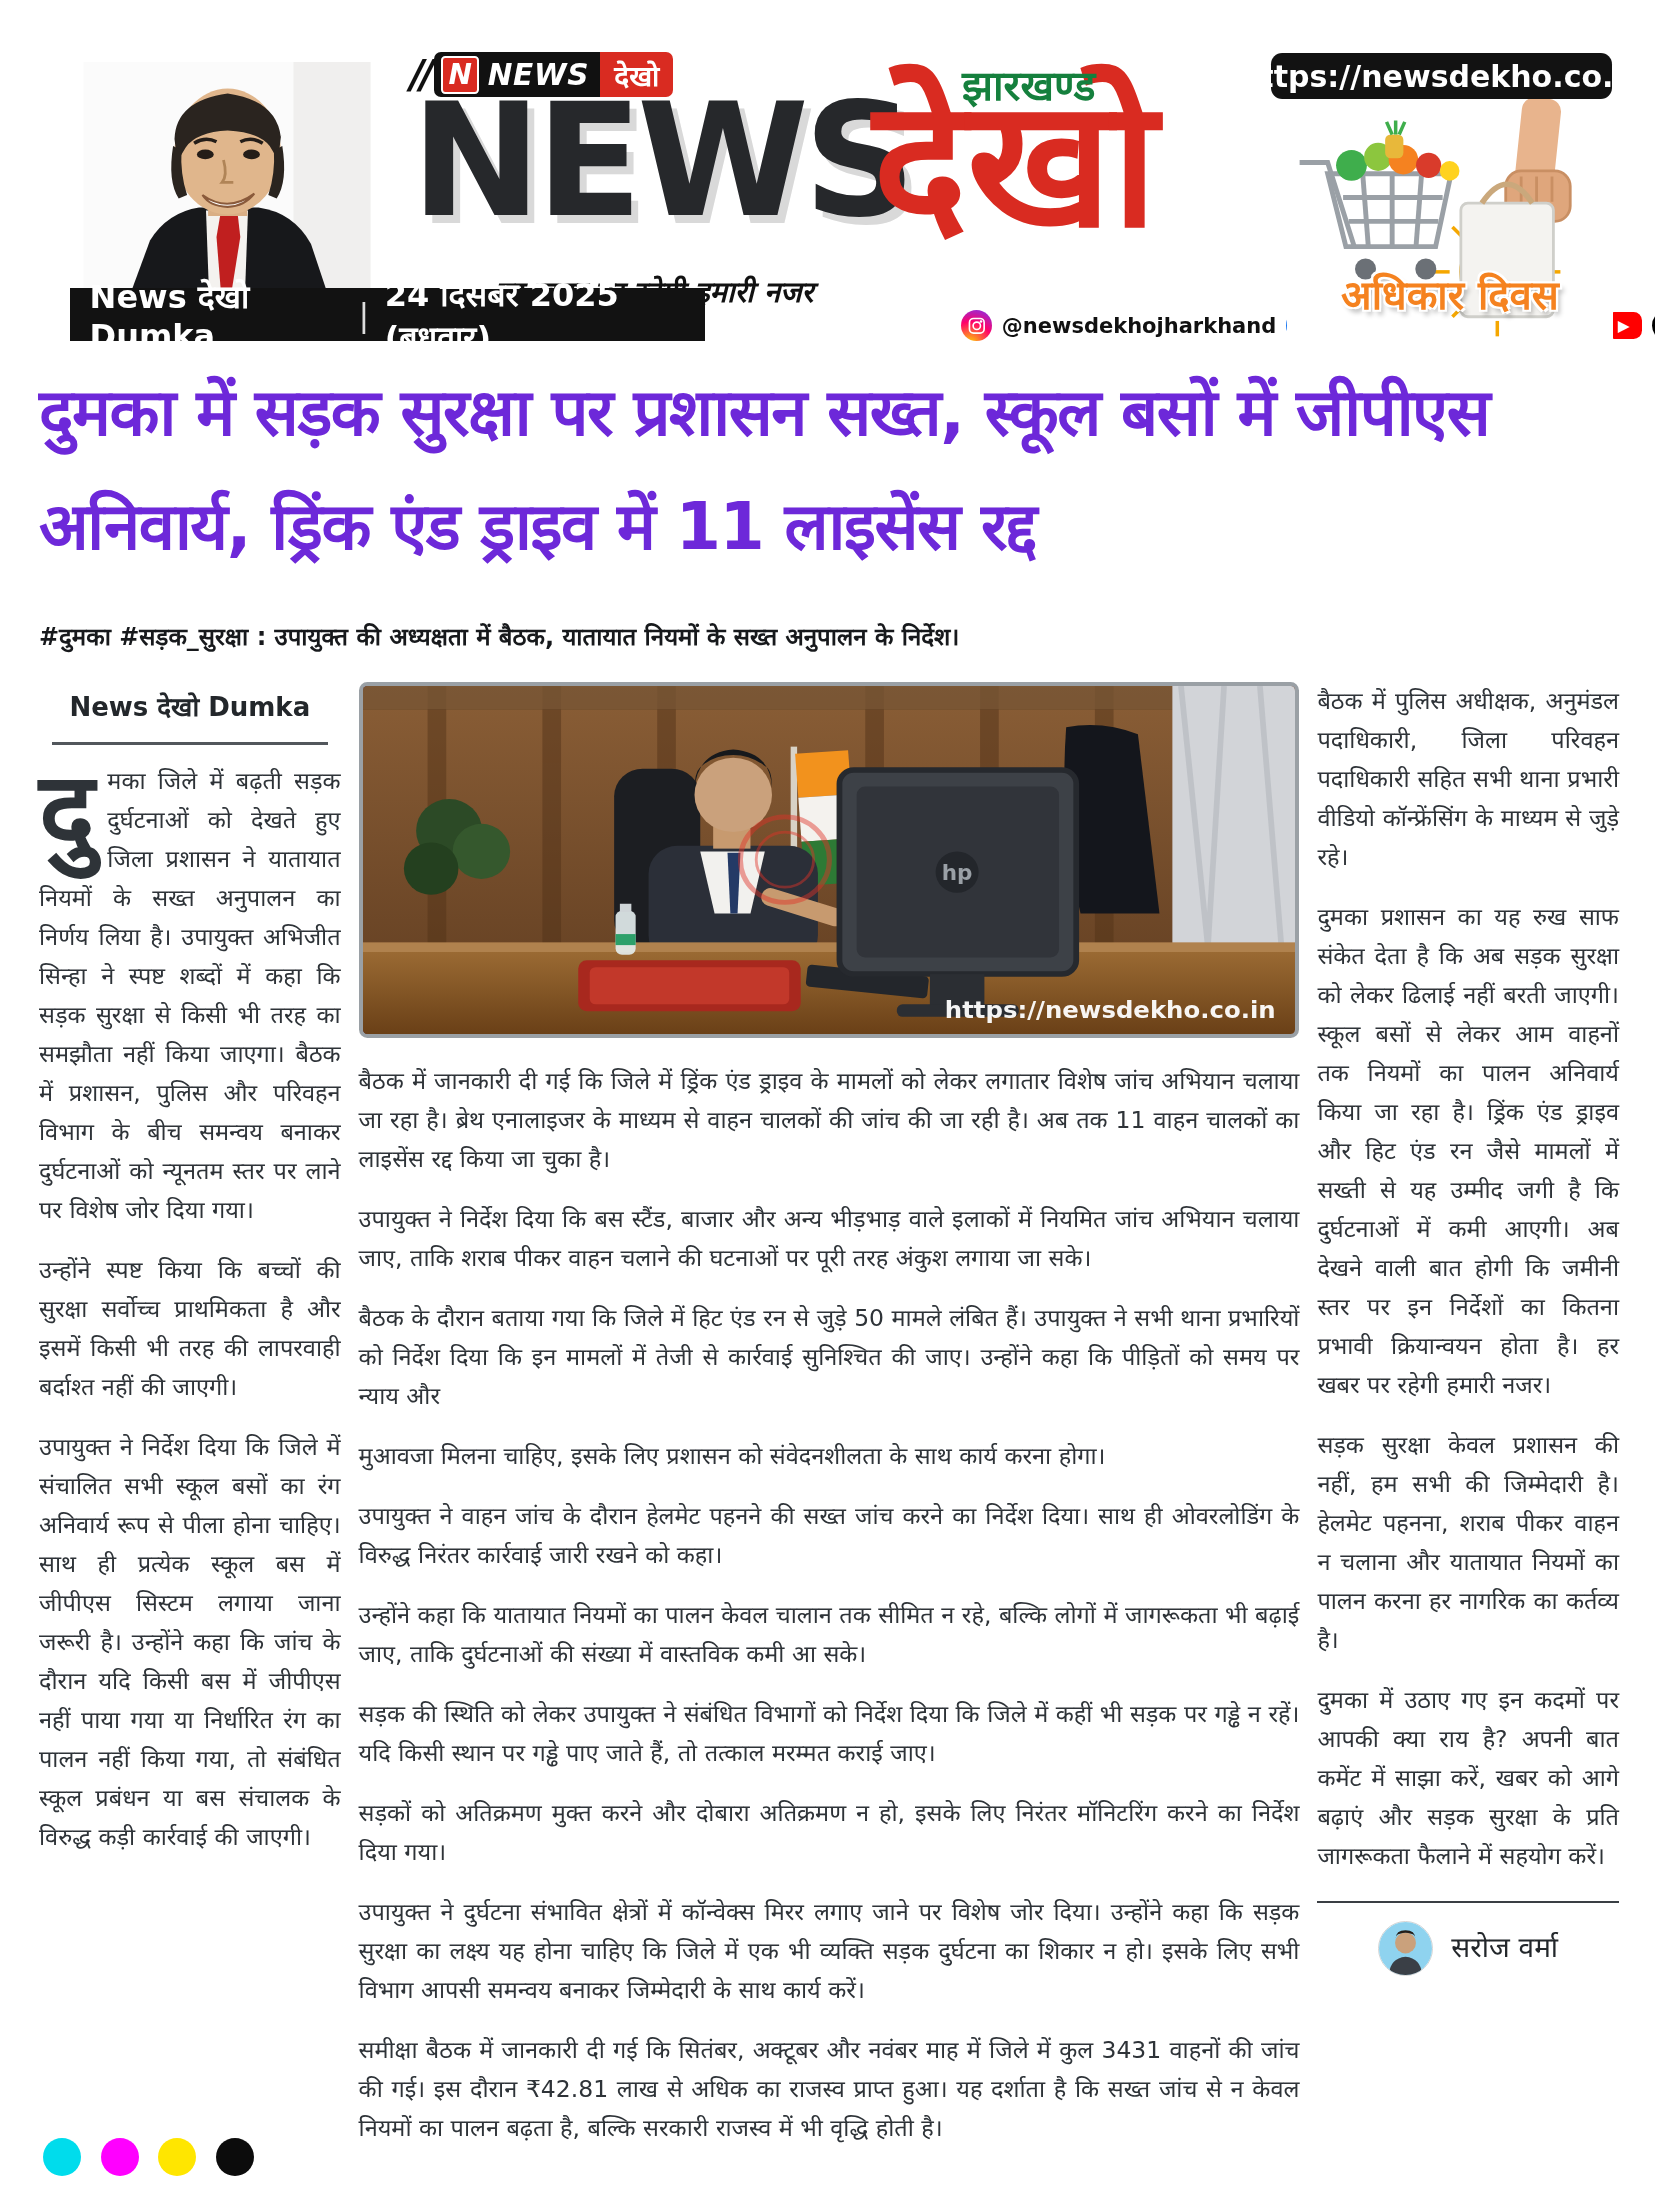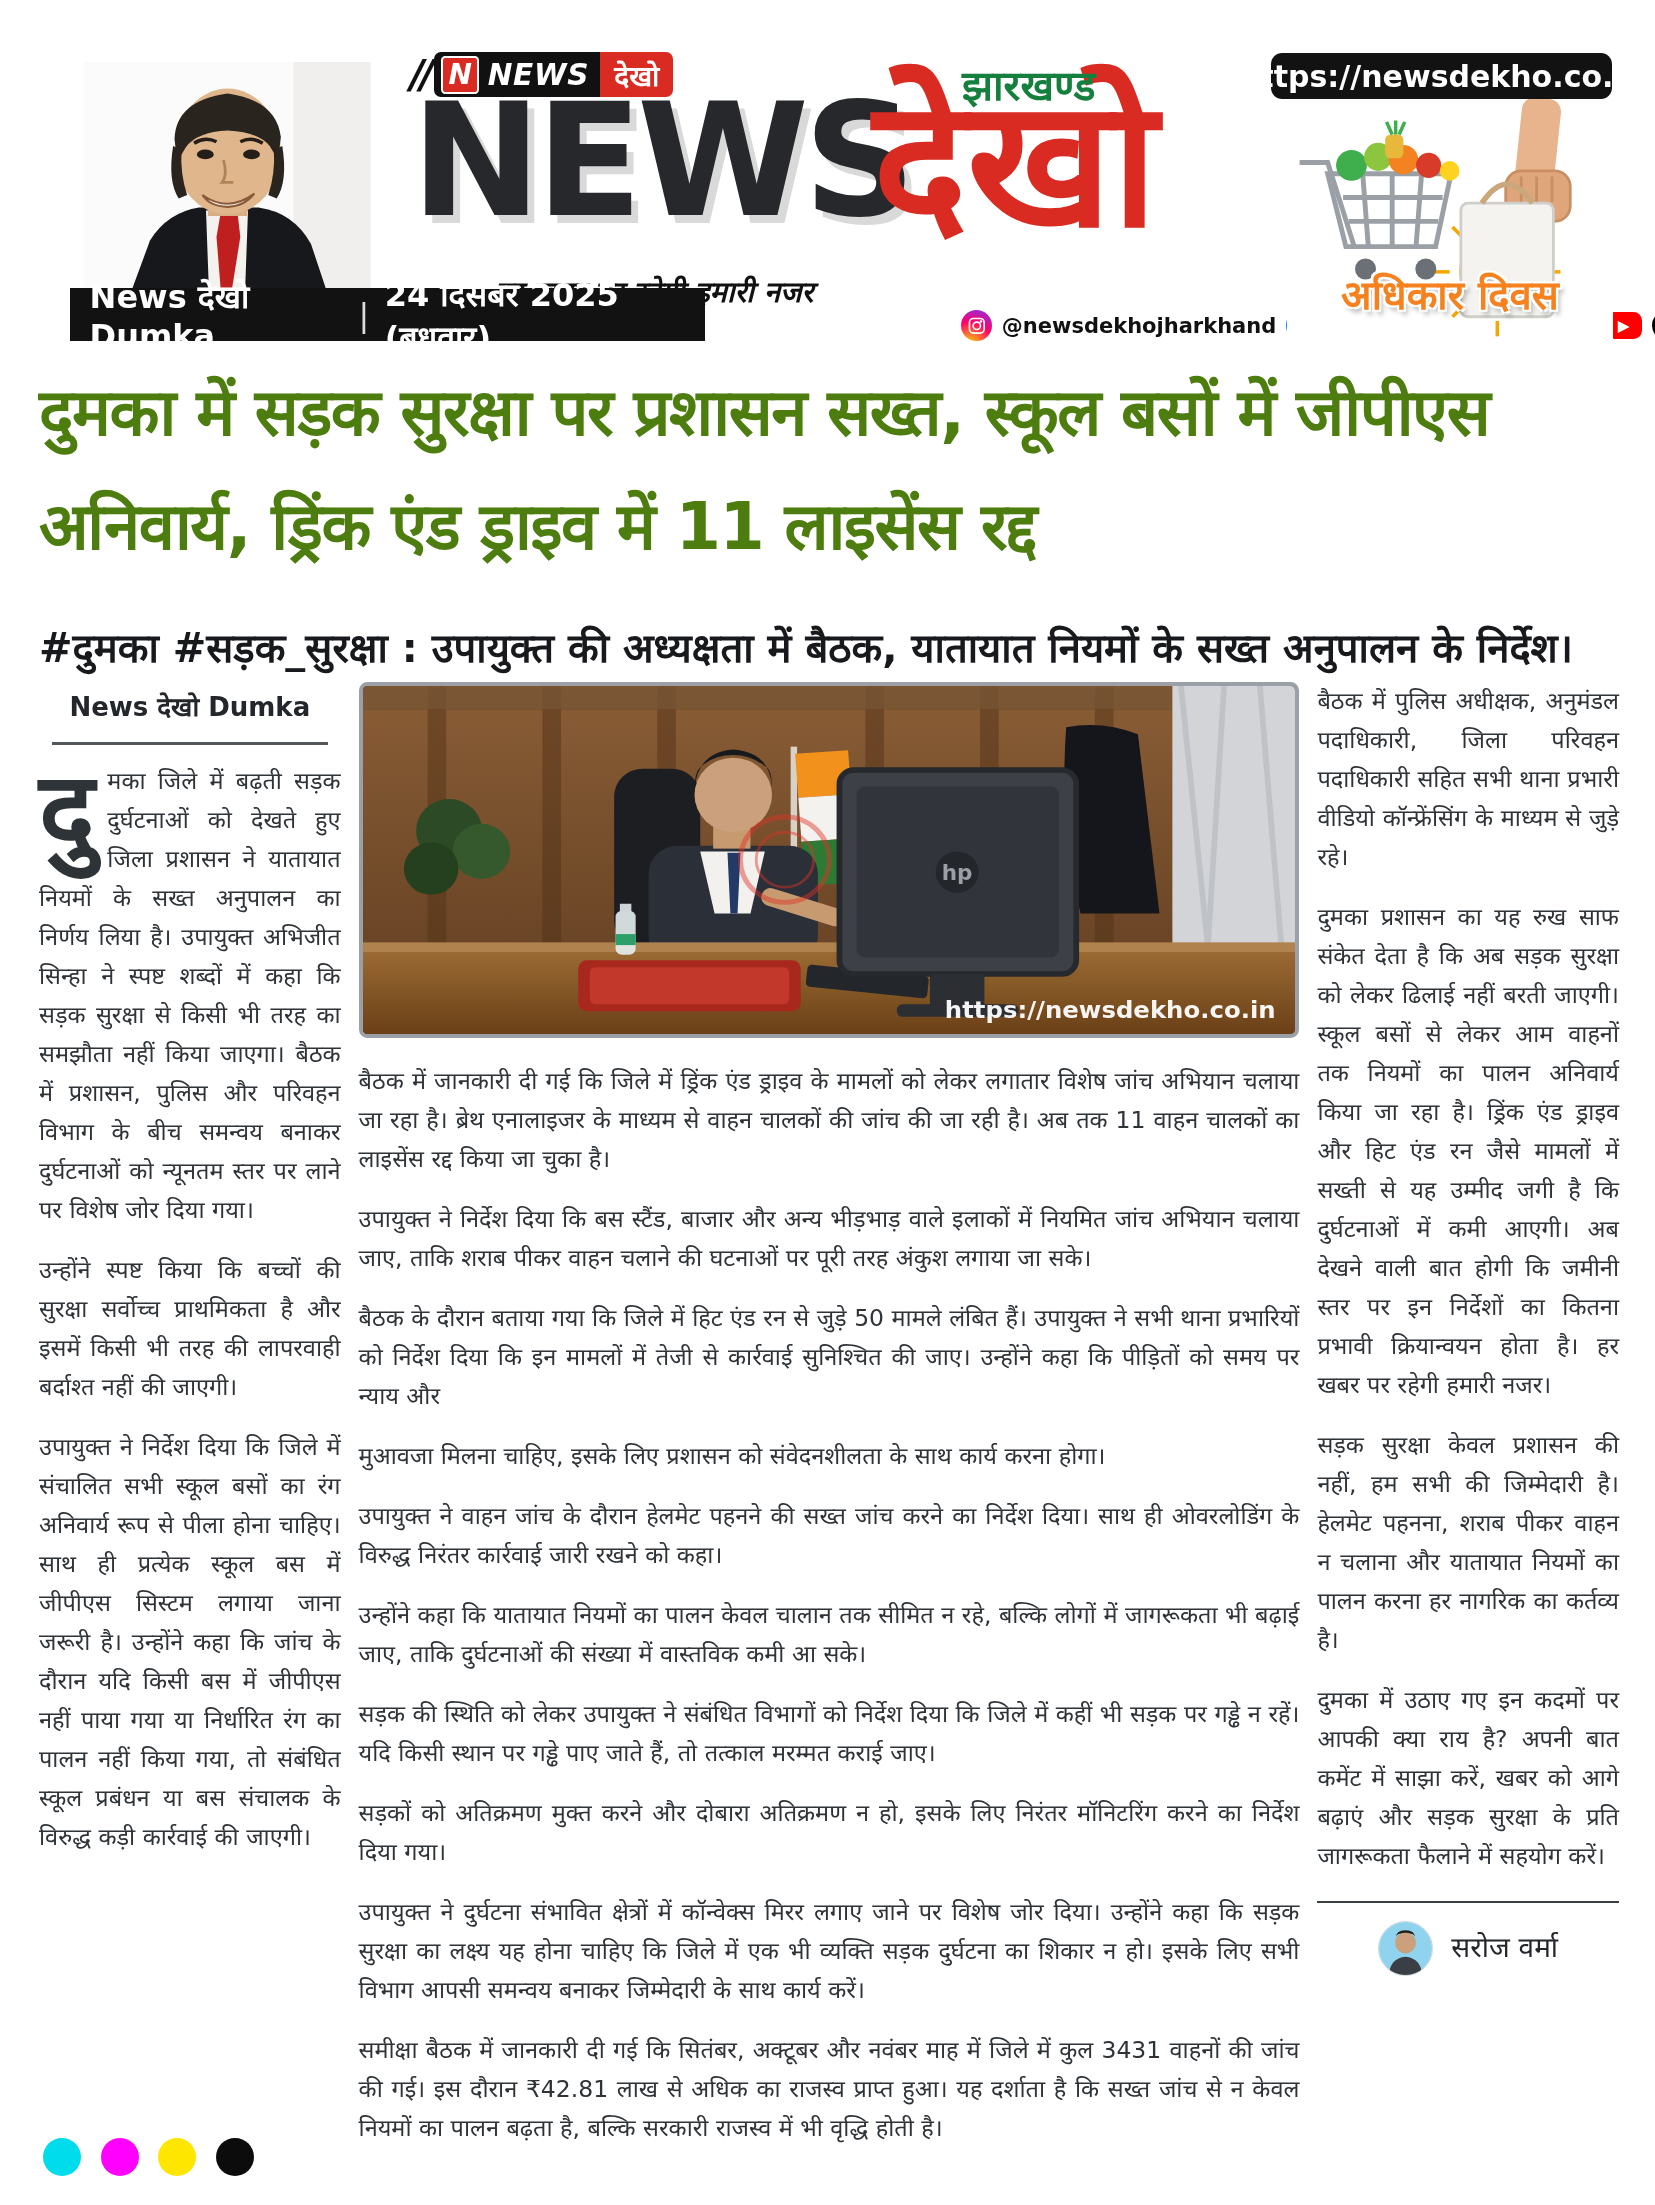--- a/index.html
+++ b/index.html
@@ -36,22 +36,22 @@
   .ic-x{background:#000;}
   .consumer{position:absolute;left:1287px;top:98px;width:326px;height:245px;z-index:3;background:#fff;}
   .consumer svg{position:absolute;inset:0;}
   .consumer .ctext{position:absolute;left:0;right:0;text-align:center;font-weight:900;color:#f5821f;
        text-shadow:2.1px 2.1px 0 #fff,-2.1px 2.1px 0 #fff,2.1px -2.1px 0 #fff,-2.1px -2.1px 0 #fff,3.5px 4.9px 5.6px rgba(0,0,0,.3);}
   .ctext.l1{top:105px;font-size:40px;}
   .ctext.l2{top:168px;font-size:40px;}
 
   
   .headline{position:absolute;left:39px;top:356px;width:1580px;font-size:65px;line-height:1.75;
-            font-weight:900;color:#4d7c0f;letter-spacing:-1.4px;}
-  .subhead{position:absolute;left:39px;top:619px;width:1580px;font-size:40px;font-weight:700;color:#17191c;}
+            font-weight:900;color:#6d28d9;letter-spacing:-1.4px;}
+  .subhead{position:absolute;left:39px;top:619px;width:1580px;font-size:24px;font-weight:700;color:#17191c;}
 
   
   .main{position:absolute;left:39px;top:682px;width:1580px;display:grid;
         grid-template-columns:repeat(5,1fr);column-gap:18px;}
   .col{font-size:23.5px;line-height:1.66;text-align:justify;color:#2e3338;}
   .col p{margin:0 0 21px 0;}
   .byline{text-align:center;font-size:26px;font-weight:600;color:#23272b;margin:4.2px 12.6px 17px 12.6px;
           padding-bottom:12.6px;border-bottom:3.5px solid #52575c;}
   .dropcap{float:left;font-size:105px;line-height:77px;font-weight:700;margin:11.2px 12.6px 0 0;color:#2e3338;}
   .middle{grid-column:2/5;display:flex;flex-direction:column;}

